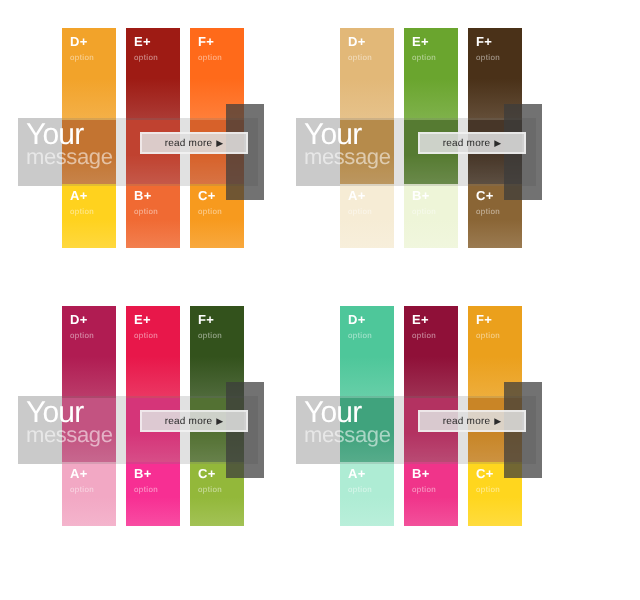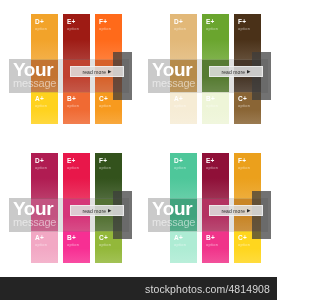--- a/index.html
+++ b/index.html
@@ -58,21 +58,21 @@
     position:absolute;left:9px;top:59px;width:22px;height:34px;
     background:rgba(190,190,190,0.45);
   }
 
   
   .headline{
     position:absolute;left:13px;top:60px;width:90px;
     line-height:1;pointer-events:none;
   }
   .headline .l1{
-    display:block;font-size:19px;color:#ffffff;font-weight:bold;
+    display:block;font-size:15px;color:#ffffff;font-weight:normal;
     letter-spacing:-0.4px;
   }
   .headline .l2{
     display:block;font-size:11px;color:rgba(255,255,255,.55);
     letter-spacing:-0.2px;margin-top:-1px;
   }
 
   
   .rmbtn{
     position:absolute;left:70px;top:66px;height:11px;width:54px;
@@ -365,17 +365,14 @@
 
         <div class="rmbtn">
           <span class="t">read more</span>
           <span class="arw">▶</span>
         </div>
       </div>
     </div>
 
   </div>
 
-  <div class="wm">
-    <span class="txt">stockphotos.com/4814908</span>
-  </div>
 
 </div>
 
 </body></html>

